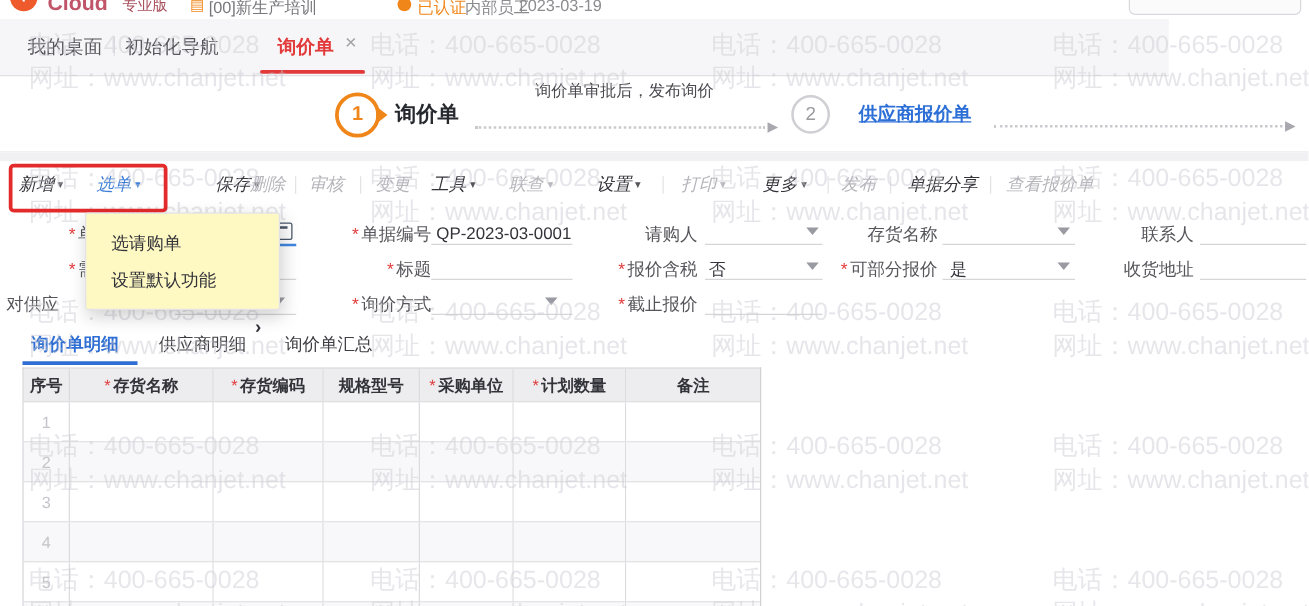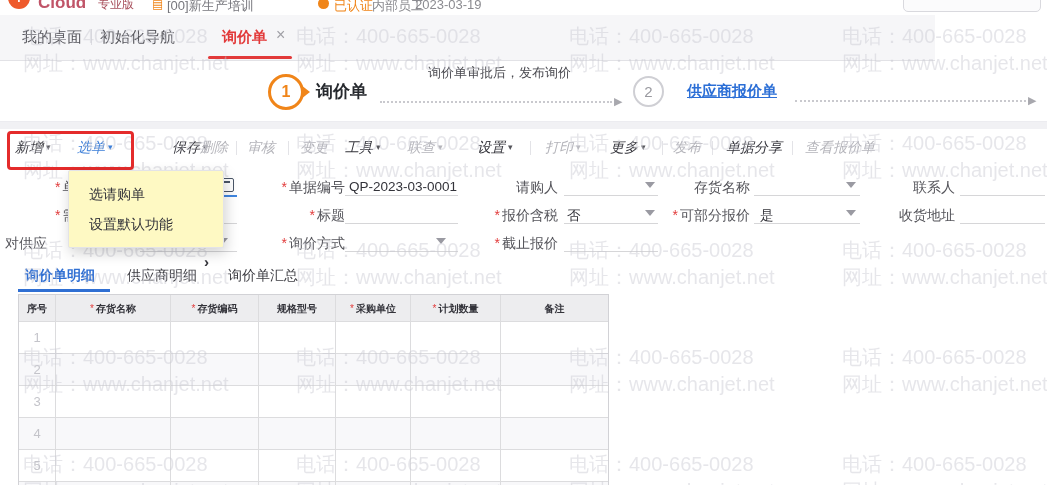--- a/index.html
+++ b/index.html
@@ -66,21 +66,21 @@
   
   #dtabs{position:absolute;left:0;top:258px;width:1047px;height:36px;background:#fff;}
   .dtab{position:absolute;top:9px;font-size:14px;color:#3c3c42;cursor:pointer;}
   .dtab.active{color:#2f6fd3;font-weight:bold;}
   .dtab-underline{position:absolute;left:18px;top:31px;width:92px;height:3px;background:#2f6fd3;}
   
   #grid{position:absolute;left:18px;top:294px;width:589px;border:1px solid #d2d2d6;border-bottom:none;}
   .grow{display:grid;grid-template-columns:37px 115px 88px 77px 75px 90px 107px;}
   .gcell{border-right:1px solid #dcdcde;border-bottom:1px solid #dcdcde;box-sizing:border-box;}
   .gcell:last-child{border-right:none;}
-  .ghead .gcell{height:27px;background:#ededef;font-size:10px;font-weight:bold;color:#33333a;text-align:center;line-height:27px;}
+  .ghead .gcell{height:27px;background:#ededef;font-size:13px;font-weight:bold;color:#33333a;text-align:center;line-height:27px;}
   .gbody .gcell{height:32px;background:#fff;}
   .gbody.even .gcell{background:#f8f8fa;}
   .gbody .rownum{font-size:13px;color:#c4c4ca;text-align:center;line-height:32px;}
   
   #wmlayer{position:absolute;left:0;top:0;width:1047px;height:485px;z-index:20;pointer-events:none;overflow:hidden;}
   .wm{position:absolute;font-size:20px;line-height:27px;color:#c9c9d2;opacity:0.45;white-space:nowrap;}
 </style>
 </head>
 <body>
 

